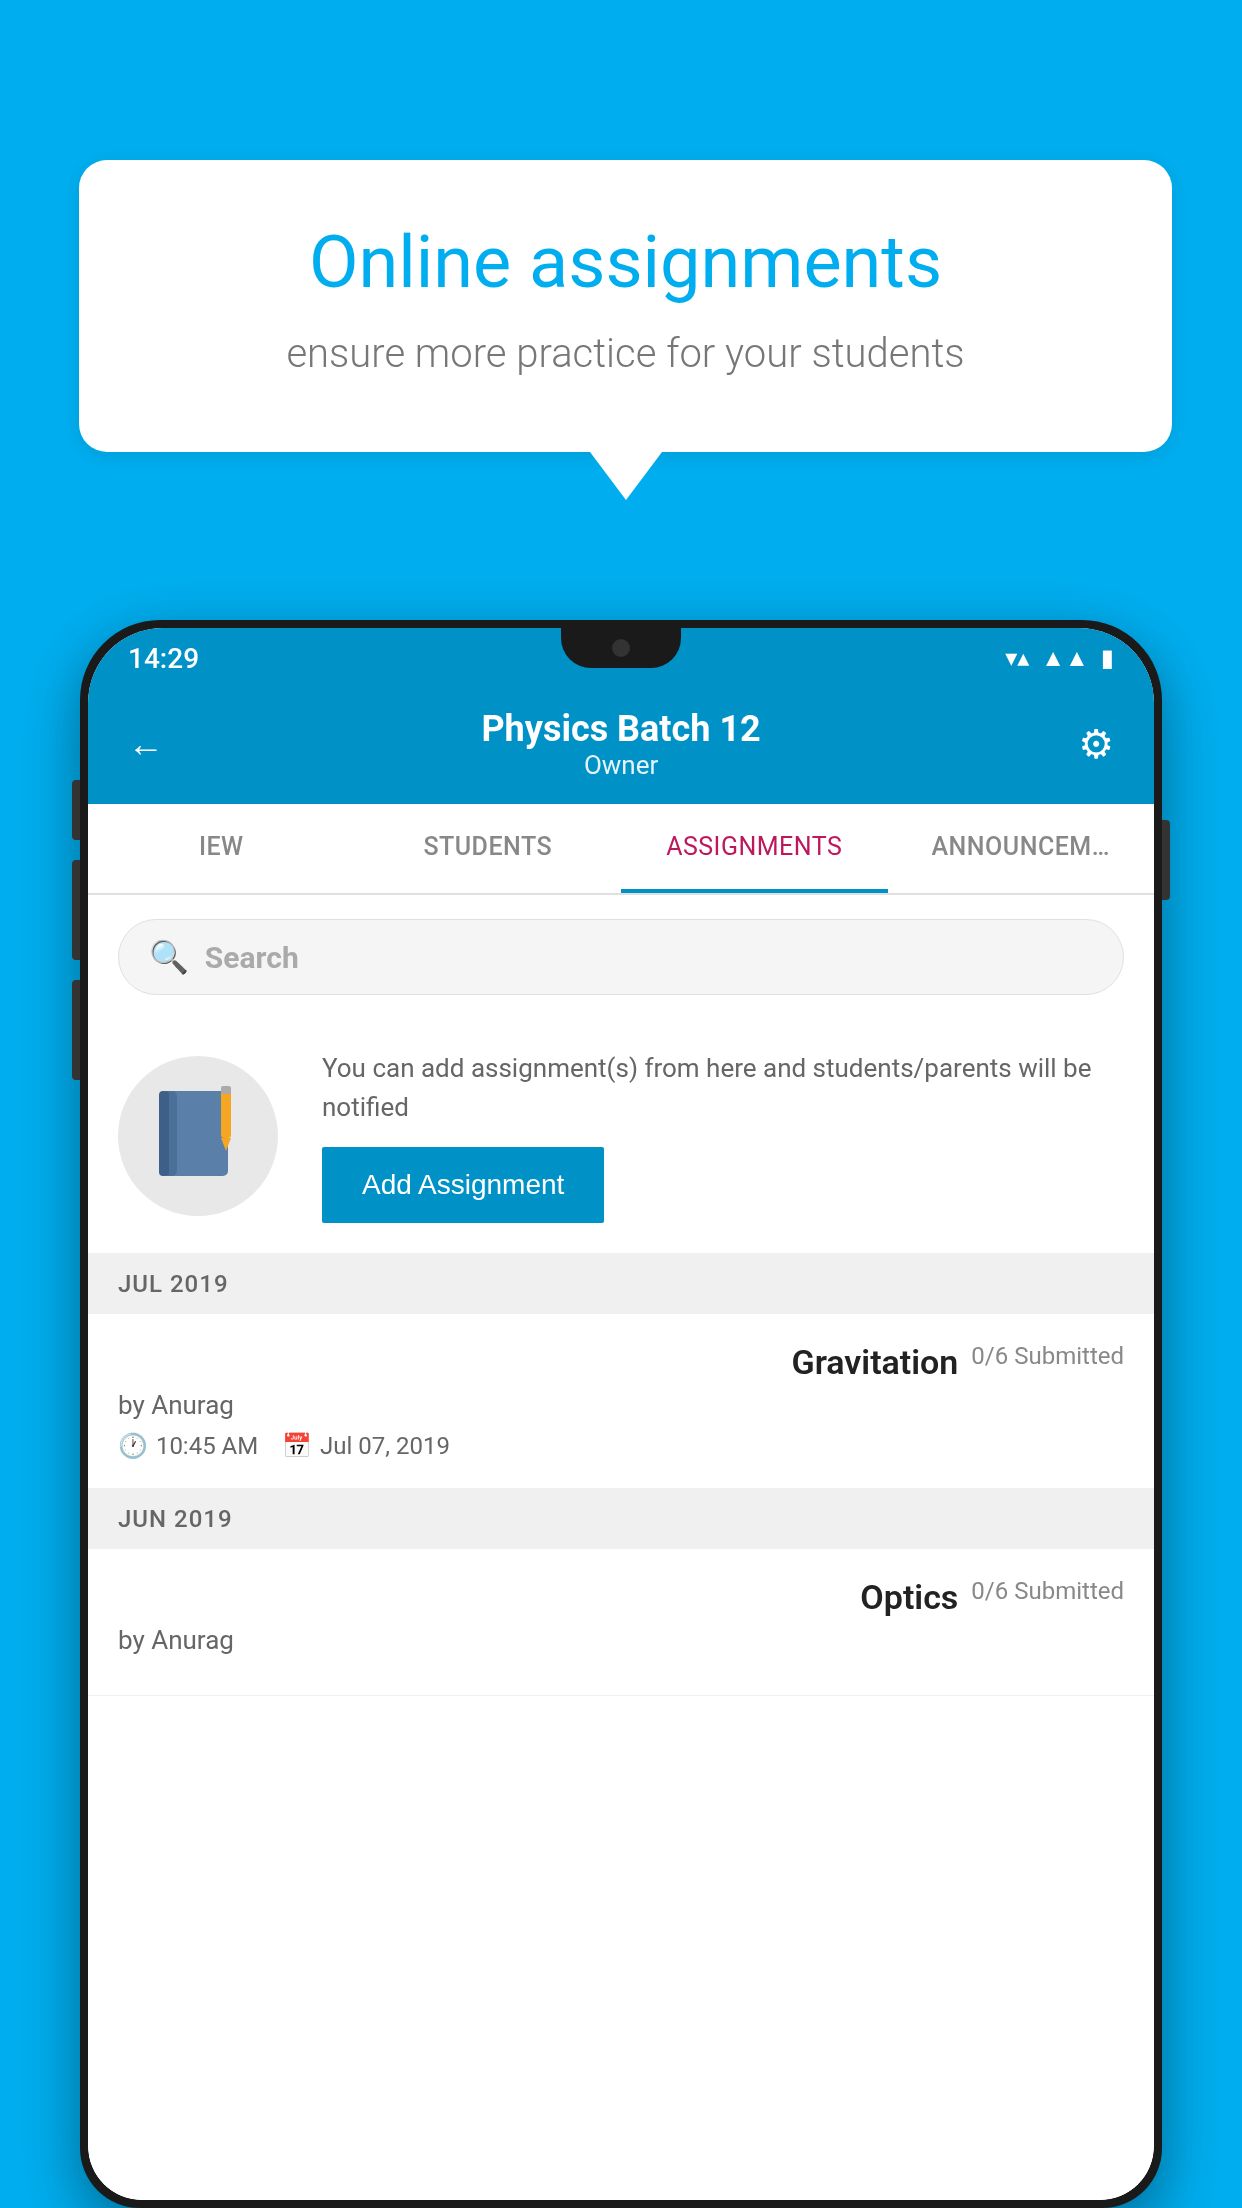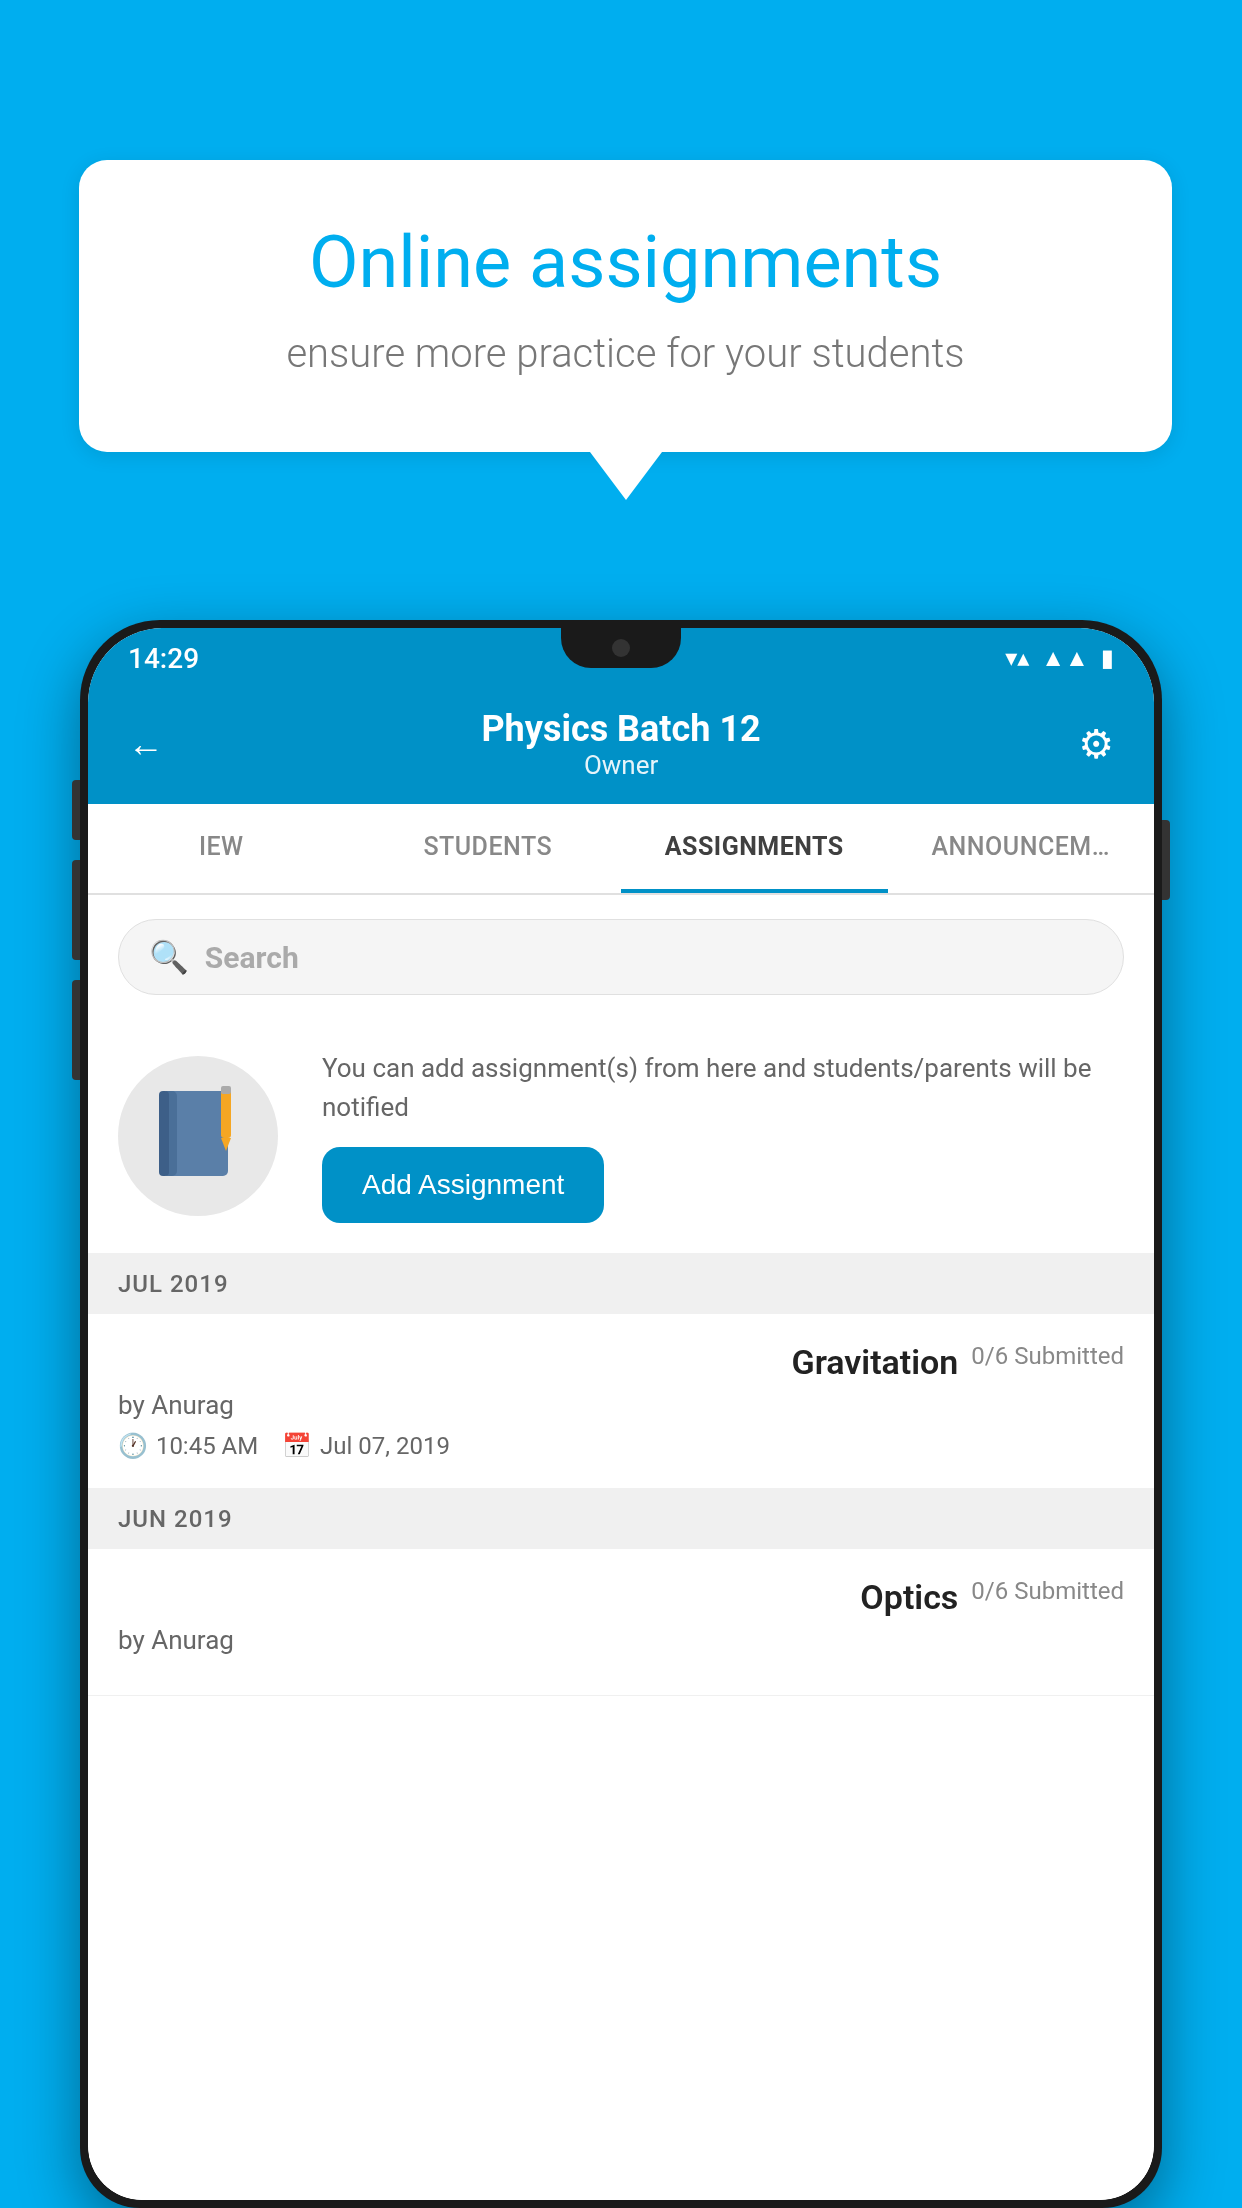--- a/index.html
+++ b/index.html
@@ -193,23 +193,23 @@
       cursor: pointer;
       flex: 1;
       text-align: center;
       letter-spacing: 0.5px;
       white-space: nowrap;
       overflow: hidden;
       text-overflow: ellipsis;
     }
 
     .tab-item.active {
-      color: #404040;
+      color: #be185d;
       border-bottom: 4px solid #0091C7;
-      font-weight: 700;
+      font-weight: 400;
     }
 
     
     .content-area {
       flex: 1;
       overflow-y: auto;
       background: white;
     }
 
     
@@ -267,21 +267,21 @@
       color: #666;
       font-size: 26px;
       line-height: 1.5;
       margin-bottom: 20px;
     }
 
     .add-assignment-btn {
       background: #0091C7;
       color: white;
       border: none;
-      border-radius: 18px;
+      border-radius: 2px;
       padding: 22px 40px;
       font-size: 28px;
       font-weight: 500;
       cursor: pointer;
     }
 
     
     .section-header {
       background: #f0f0f0;
       padding: 16px 30px;

